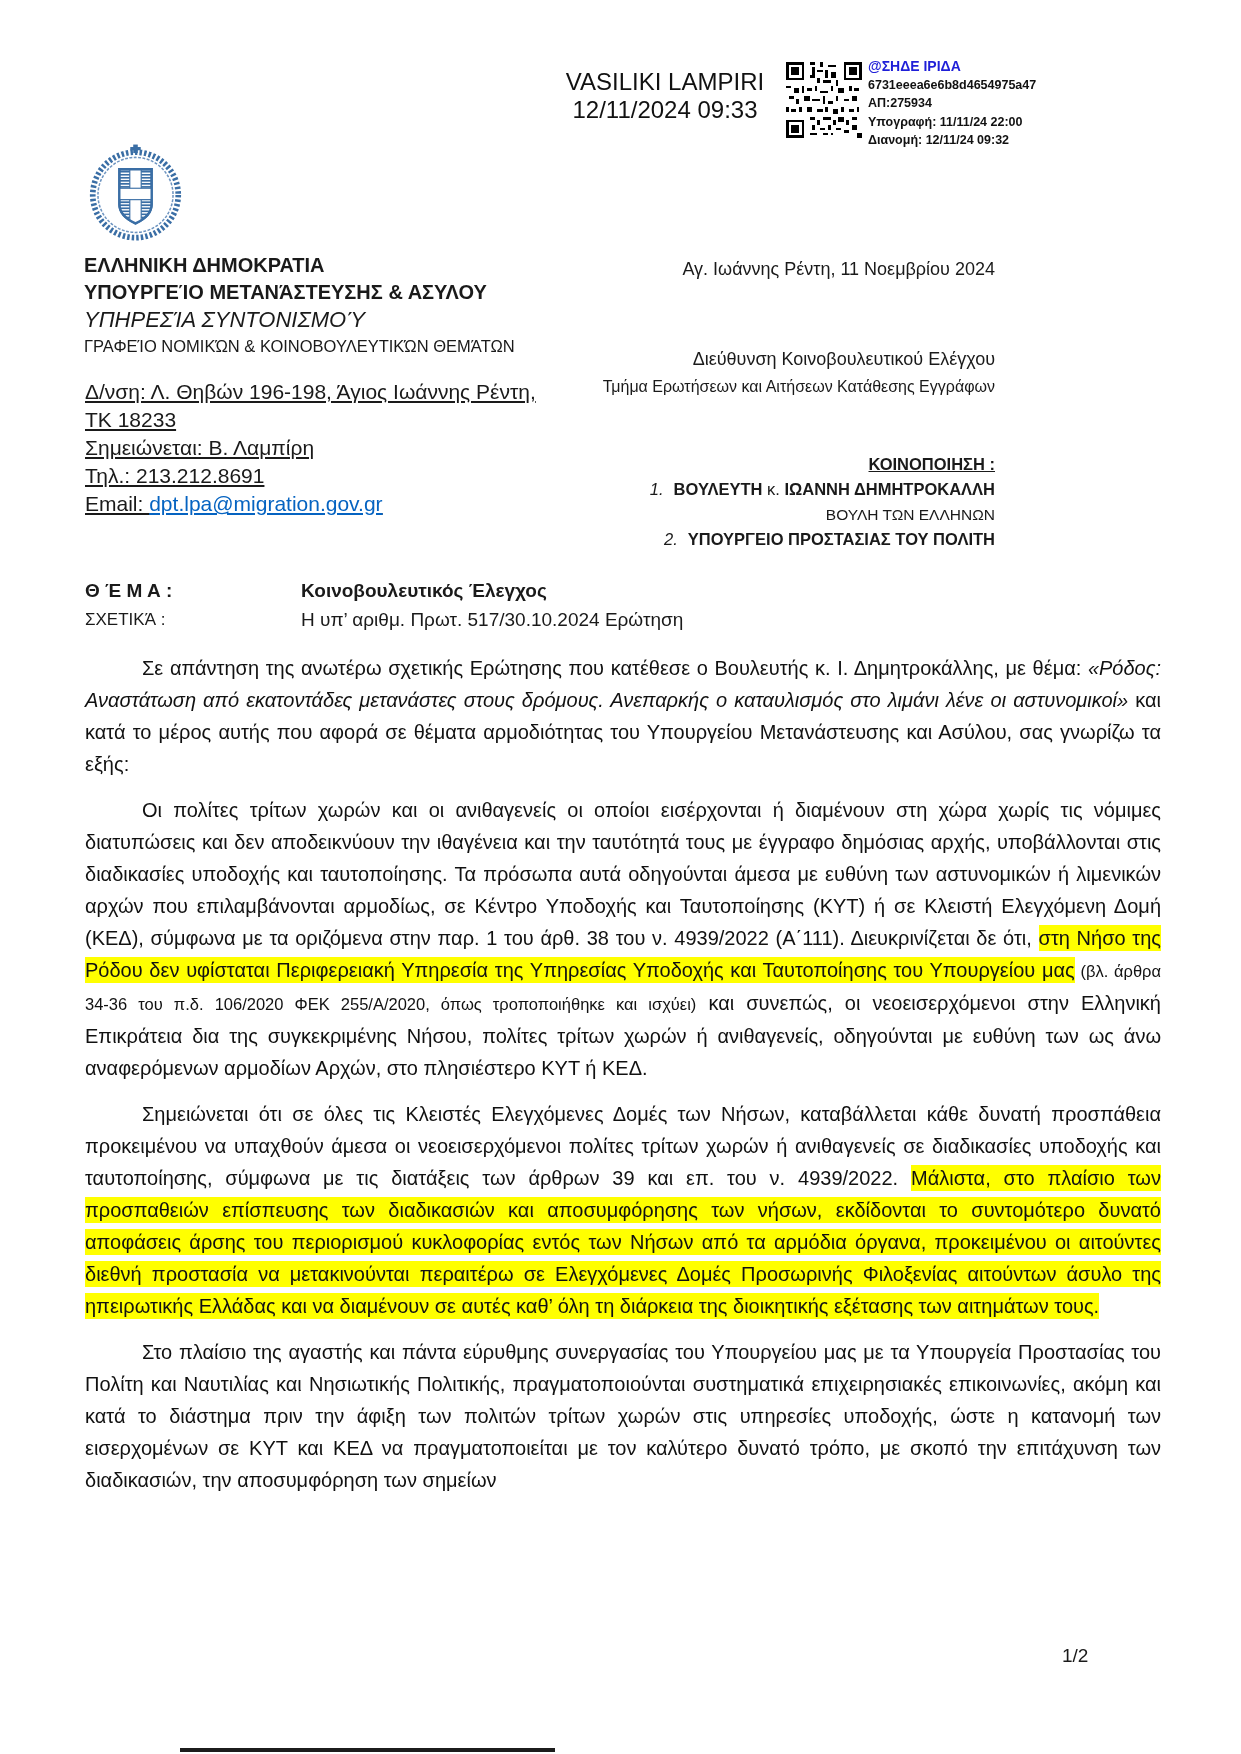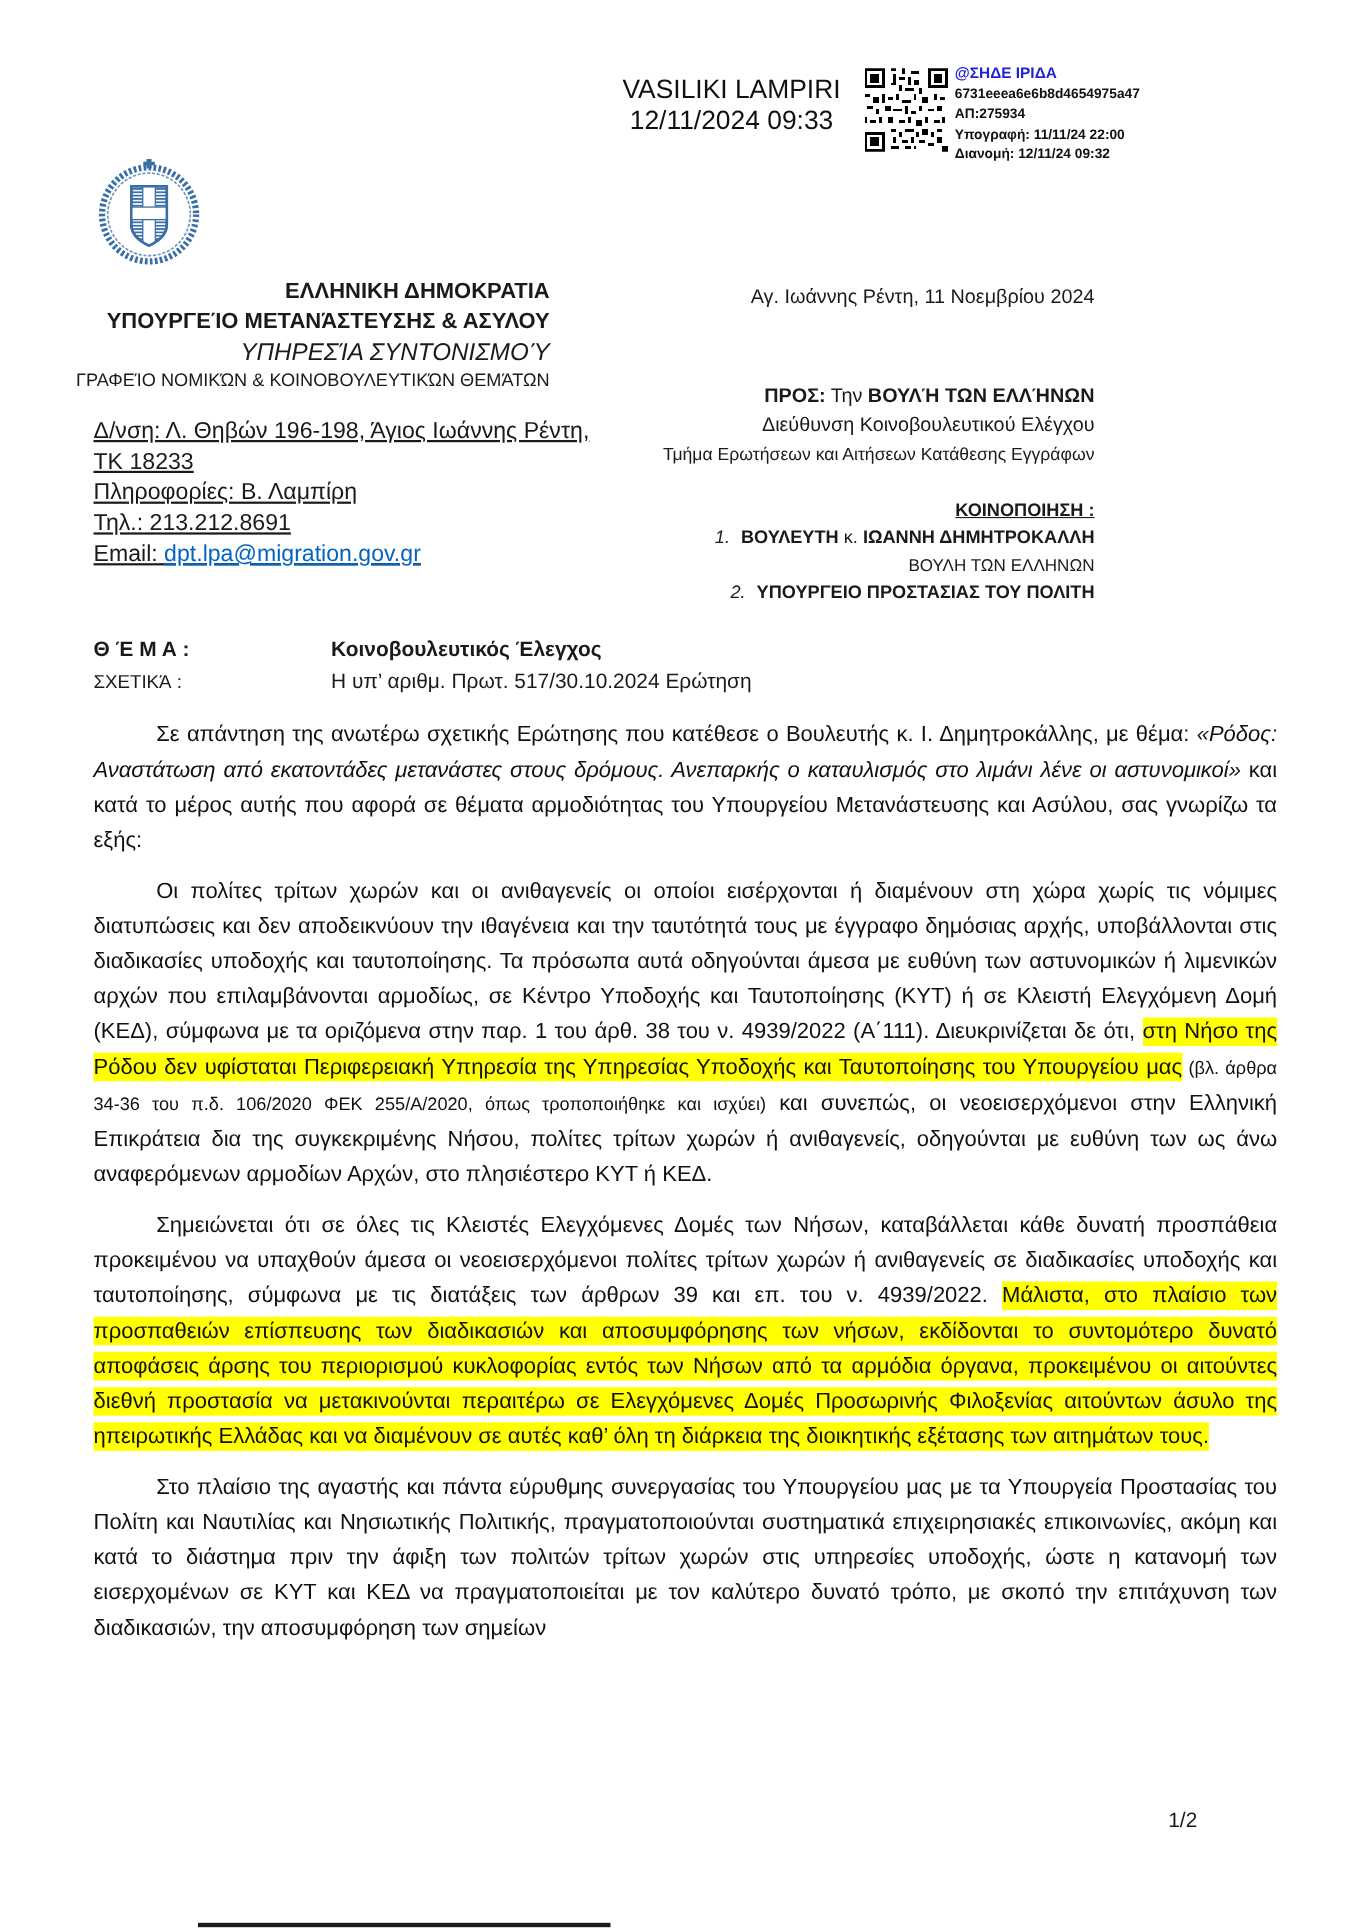--- a/index.html
+++ b/index.html
@@ -13,21 +13,21 @@
     overflow:hidden;
   }
   
   .stamp{position:absolute;left:565px;top:68px;width:200px;text-align:center;
          font-size:24px;line-height:28px;color:#111;}
   .qr{position:absolute;left:786px;top:62px;width:76px;height:76px;}
   .iris{position:absolute;left:868px;top:57px;font-size:12.5px;line-height:18.5px;font-weight:bold;color:#111;}
   .iris .lbl{font-size:14px;color:#1f1fd8;}
   
   .emblem{position:absolute;left:88px;top:143px;width:95px;height:100px;}
-  .letterhead{position:absolute;left:69px;top:252px;line-height:27px;text-align:right;}
+  .letterhead{position:absolute;left:84px;top:252px;line-height:27px;}
   .lh1,.lh2{font-weight:bold;font-size:20px;}
   .lh3{font-size:22px;font-style:italic;}
   .lh4{font-size:16.5px;}
   .contact{position:absolute;left:85px;top:378px;font-size:21px;line-height:28px;text-decoration:underline;}
   .contact a{color:#0563C1;text-decoration:underline;}
   
   .meta{position:absolute;right:246px;top:255px;text-align:right;font-size:18px;line-height:28px;}
   .pros{position:absolute;right:246px;top:346px;text-align:right;line-height:27px;}
   .pros .l1{font-size:18px;}
   .pros .l1 b{font-weight:bold;}
@@ -170,31 +170,30 @@
   <div class="letterhead">
     <div class="lh1">ΕΛΛΗΝΙΚΗ ΔΗΜΟΚΡΑΤΙΑ</div>
     <div class="lh2">ΥΠΟΥΡΓΕΊΟ ΜΕΤΑΝΆΣΤΕΥΣΗΣ &amp; ΑΣΥΛΟΥ</div>
     <div class="lh3">ΥΠΗΡΕΣΊΑ ΣΥΝΤΟΝΙΣΜΟΎ</div>
     <div class="lh4">ΓΡΑΦΕΊΟ ΝΟΜΙΚΏΝ &amp; ΚΟΙΝΟΒΟΥΛΕΥΤΙΚΏΝ ΘΕΜΆΤΩΝ</div>
   </div>
 
   <div class="contact">
     <div>Δ/νση: Λ. Θηβών 196-198, Άγιος Ιωάννης Ρέντη,</div>
     <div>ΤΚ 18233</div>
-    <div>Πληροφορίες: Β. Λαμπίρη</div>
+    <div>Σημειώνεται: Β. Λαμπίρη</div>
     <div>Τηλ.: 213.212.8691</div>
     <div><span>Email: </span><a href="#">dpt.lpa@migration.gov.gr</a></div>
   </div>
 
   <div class="meta">
     <div>Αγ. Ιωάννης Ρέντη, 11 Νοεμβρίου 2024</div>
   </div>
 
   <div class="pros">
-    <div class="l1"><b>ΠΡΟΣ:</b><span> Την </span><b>ΒΟΥΛΉ ΤΩΝ ΕΛΛΉΝΩΝ</b></div>
     <div class="l2">Διεύθυνση Κοινοβουλευτικού Ελέγχου</div>
     <div class="l3">Τμήμα Ερωτήσεων και Αιτήσεων Κατάθεσης Εγγράφων</div>
   </div>
 
   <div class="cc">
     <div class="title">ΚΟΙΝΟΠΟΙΗΣΗ :</div>
     <div><span class="num">1.</span><b>ΒΟΥΛΕΥΤΗ</b><span> κ. </span><b>ΙΩΑΝΝΗ ΔΗΜΗΤΡΟΚΑΛΛΗ</b></div>
     <div class="sub">ΒΟΥΛΗ ΤΩΝ ΕΛΛΗΝΩΝ</div>
     <div><span class="num">2.</span><b>ΥΠΟΥΡΓΕΙΟ ΠΡΟΣΤΑΣΙΑΣ ΤΟΥ ΠΟΛΙΤΗ</b></div>
   </div>

